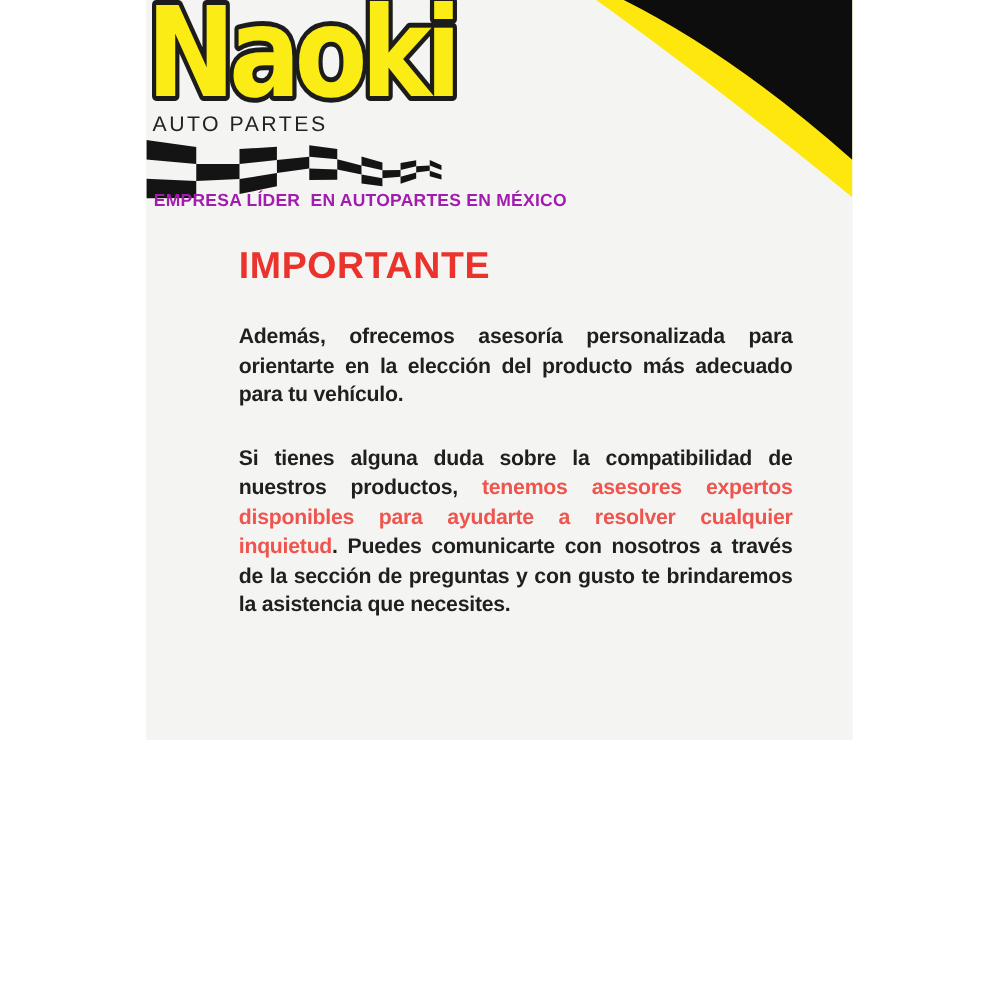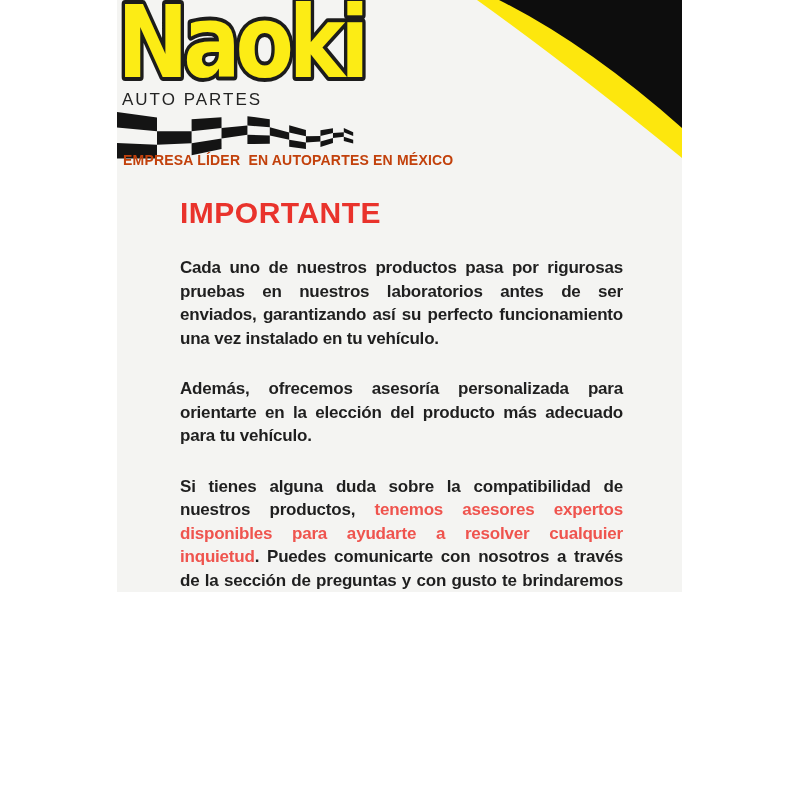--- a/index.html
+++ b/index.html
@@ -15,24 +15,24 @@
   .corner-tr{top:0;left:0;}
   .bottom-decor{bottom:0;left:0;}
   .logo-svg{position:absolute;left:-4px;top:-7px;}
   .brand-subtitle{
     position:absolute;left:5px;top:90px;
     font-size:17px;font-weight:400;color:#232323;letter-spacing:2px;white-space:pre;
   }
   .flag-svg{position:absolute;left:0;top:106px;}
   .brand-tagline{
     position:absolute;left:6px;top:152px;
-    font-size:14px;font-weight:700;color:#c2410c;letter-spacing:0.2px;white-space:pre;
+    font-size:14px;font-weight:700;color:#a21caf;letter-spacing:0.2px;white-space:pre;
   }
   .content{
-    position:absolute;left:63px;top:196px;width:443px;
+    position:absolute;left:74px;top:196px;width:443px;
   }
   .content h1{
     margin:0;font-size:30px;font-weight:700;color:#e9332c;letter-spacing:0.5px;
   }
   .content p{
     margin:27px 0 0 0;font-size:17px;line-height:23.5px;font-weight:700;
     color:#1f1f1f;text-align:justify;letter-spacing:-0.2px;
   }
   .content p.first{margin-top:26px;}
   .highlight{color:#ef544e;}
@@ -71,21 +71,20 @@
         <polygon fill="#141414" points="203.43065063934125,35.48833904053846 215.9675128030302,31.98068626159356 215.9675128030302,36.88610117994099 203.43065063934125,41.06267417502417"></polygon>
         <polygon fill="#141414" points="215.9675128030302,27.07527134324614 226.81189857462113,26.31680430194292 226.81189857462113,30.633569430088652 215.9675128030302,31.980686261593565"></polygon>
         <polygon fill="#141414" points="226.81189857462113,22.000039173797187 236.19229226704726,26.2014101418616 236.19229226704726,30.000163454629845 226.81189857462113,26.31680430194292"></polygon>
         <polygon fill="#141414" points="226.81189857462113,30.633569430088656 236.19229226704726,33.79891676739809 236.19229226704726,37.59767008016634 226.81189857462113,34.95033455823439"></polygon>
       </svg>
 
     <div class="brand-tagline">EMPRESA LÍDER  EN AUTOPARTES EN MÉXICO</div>
 
     <div class="content">
       <h1>IMPORTANTE</h1>
-      <p class="first"><span>Cada uno de nuestros productos pasa por rigurosas pruebas en nuestros laboratorios antes de ser enviados, garantizando así su perfecto funcionamiento una vez instalado en tu vehículo.</span></p>
       <p><span>Además, ofrecemos asesoría personalizada para orientarte en la elección del producto más adecuado para tu vehículo.</span></p>
       <p><span>Si tienes alguna duda sobre la compatibilidad de nuestros productos, </span><span class="highlight">tenemos asesores expertos disponibles para ayudarte a resolver cualquier inquietud</span><span>. Puedes comunicarte con nosotros a través de la sección de preguntas y con gusto te brindaremos la asistencia que necesites.</span></p>
     </div>
 
     <svg class="bottom-decor" width="565" height="140" viewBox="0 0 565 140">
       <defs>
         <linearGradient id="gradLeft" x1="0" y1="0" x2="0" y2="1">
           <stop offset="0" stop-color="#3f9e62"></stop>
           <stop offset="1" stop-color="#c9de42"></stop>
         </linearGradient>

